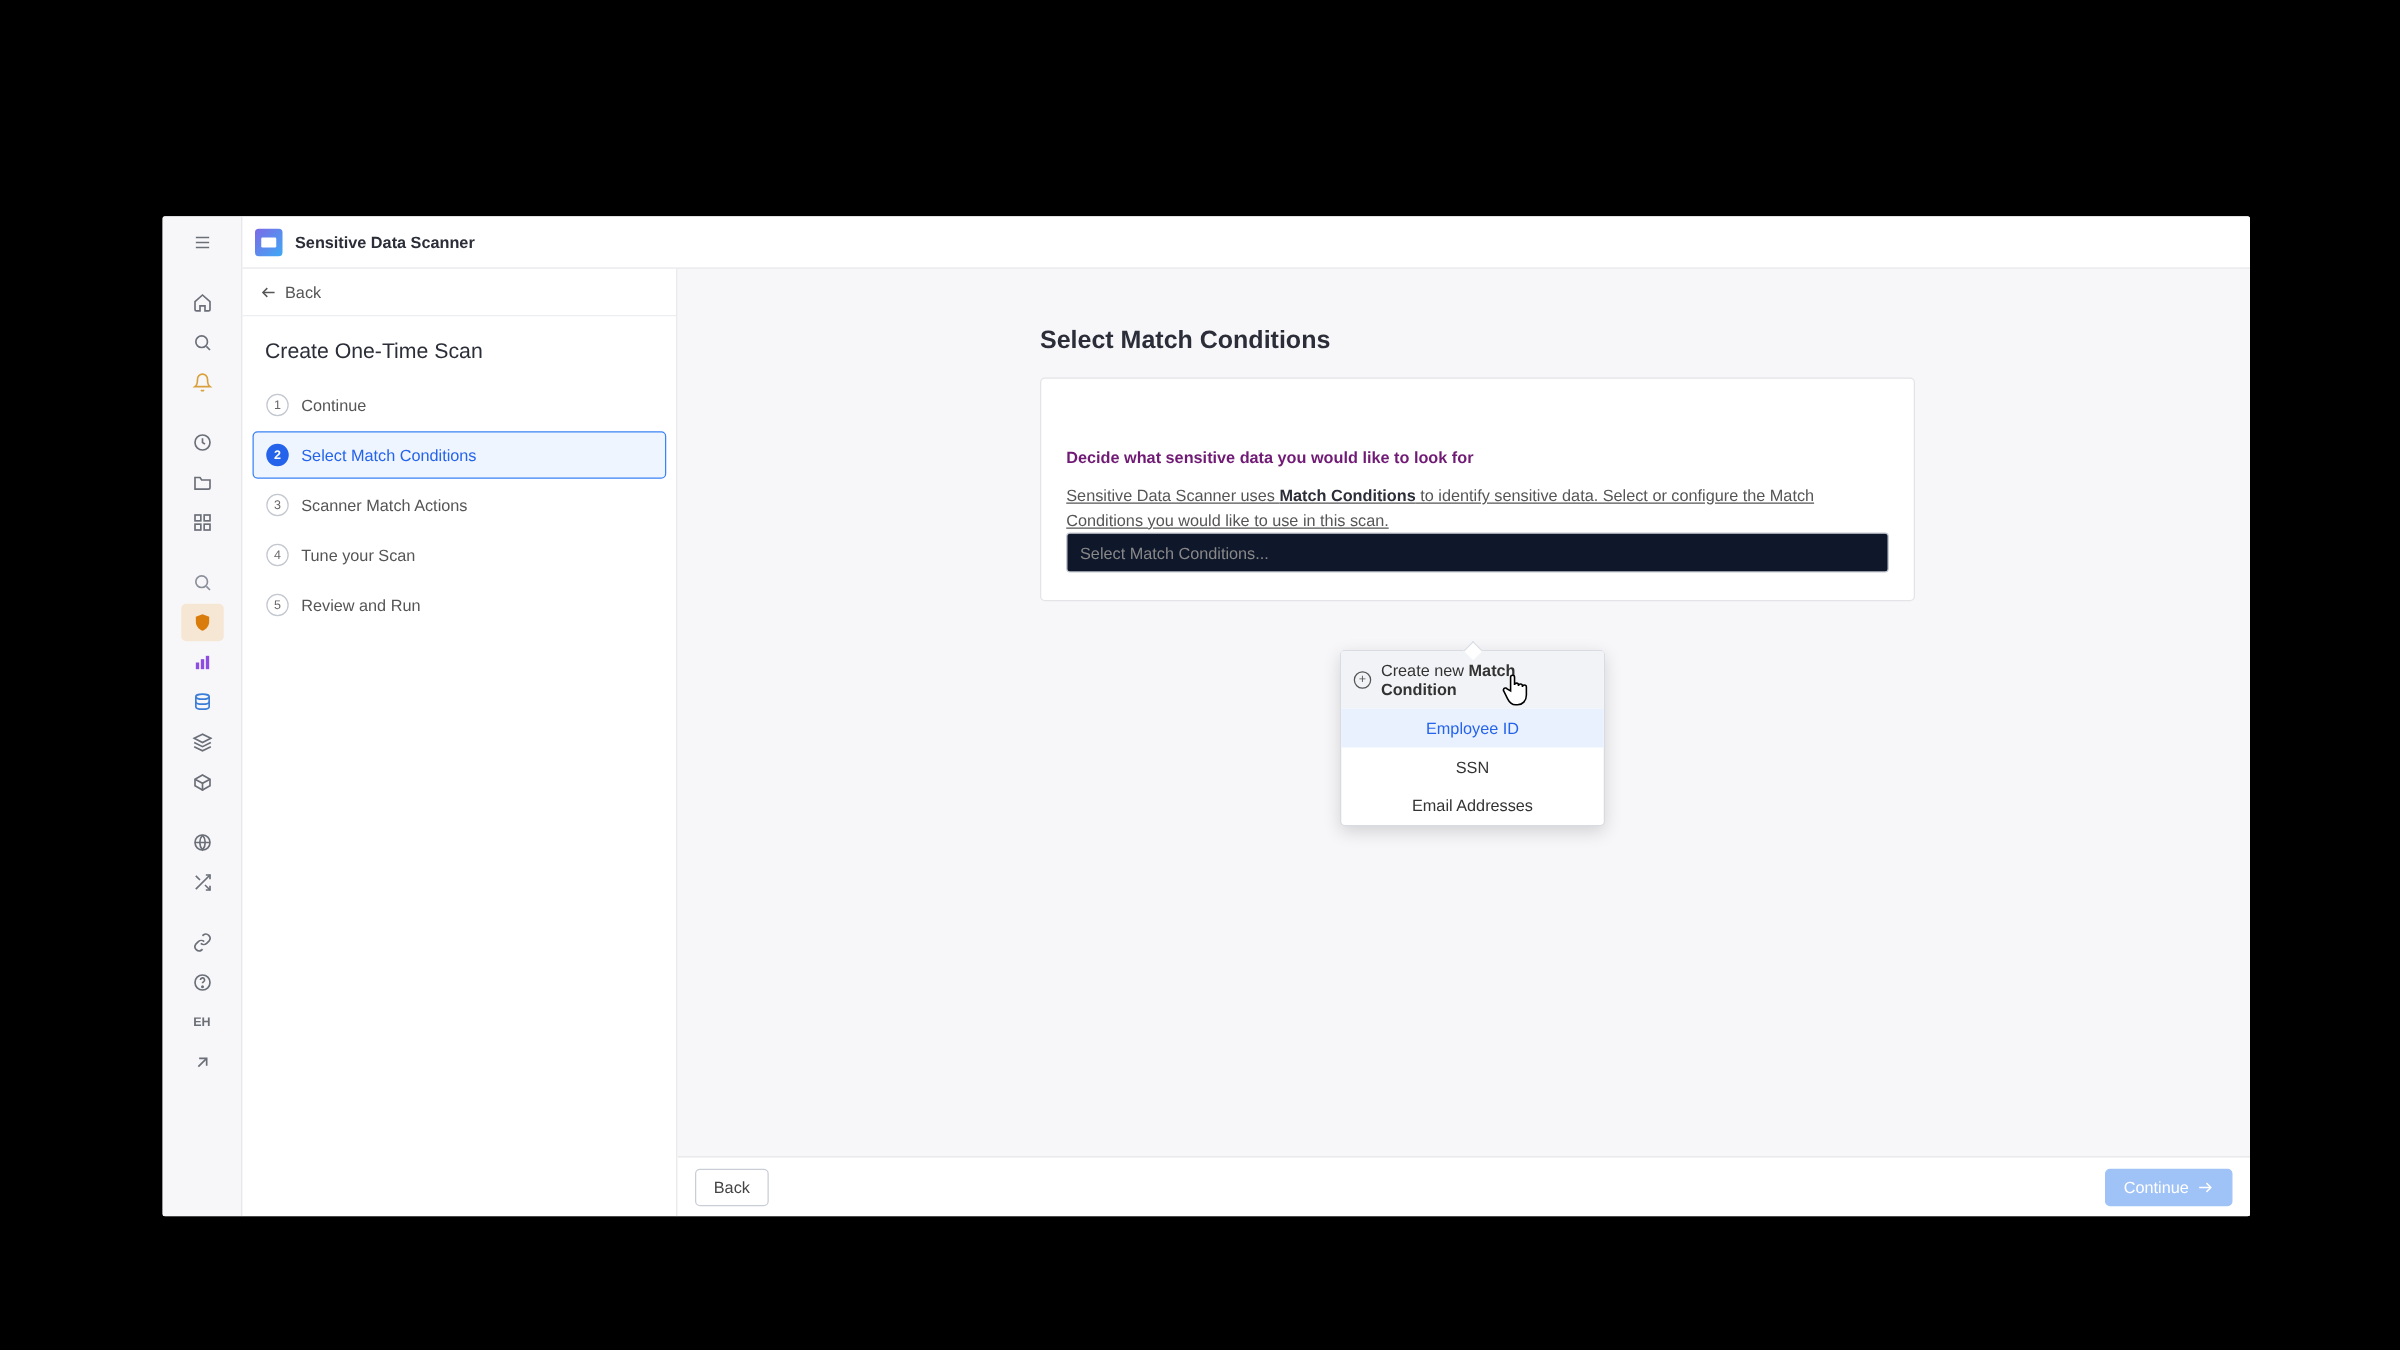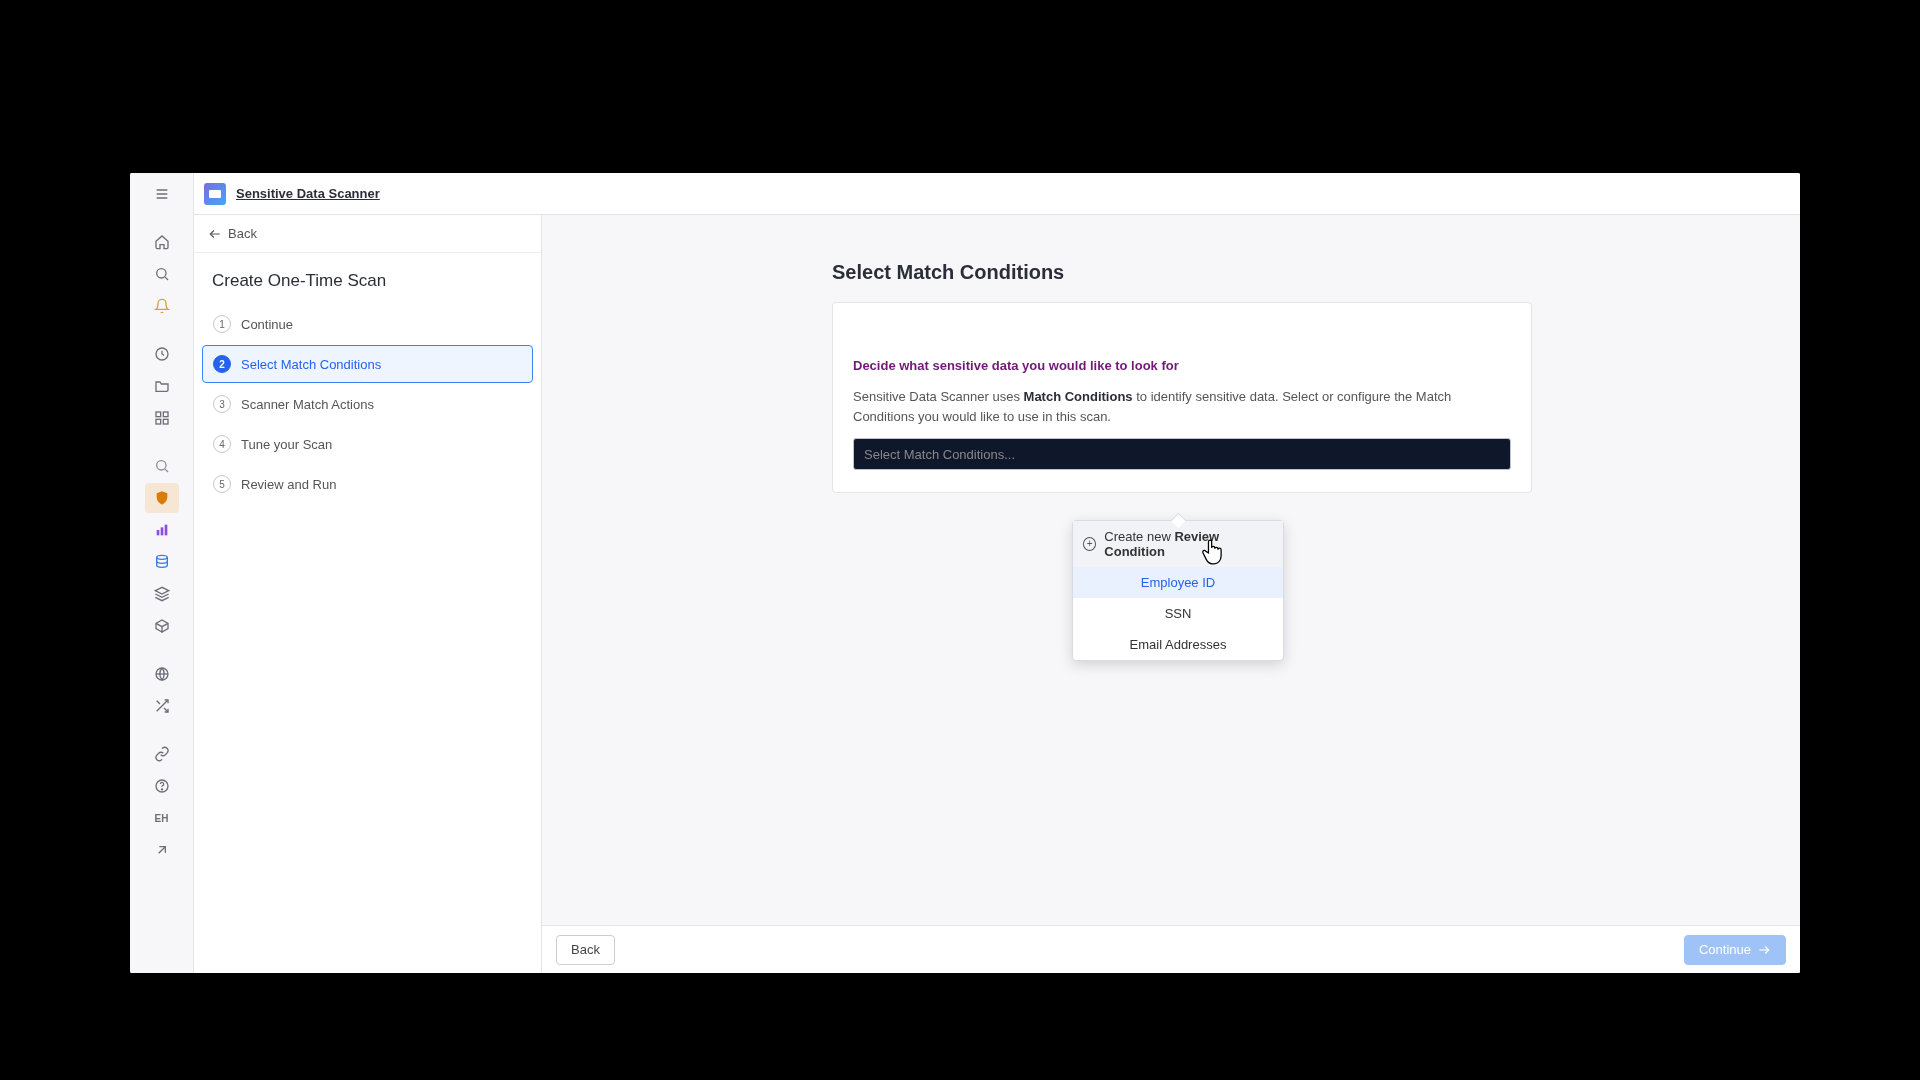--- a/index.html
+++ b/index.html
@@ -80,21 +80,21 @@
     height: 22px;
     border-radius: 3px;
     background: linear-gradient(135deg,#7c6ae6 0%, #3fa9f5 100%);
     position: relative;
     display:flex;align-items:center;justify-content:center;
   }
   .app-logo::after{
     content:"";
     width:12px;height:8px;background:#fff;border-radius:1px;
   }
-  .app-title { font-weight: 600; color: #2b2e38; text-decoration: underline; }
+  .app-title { font-weight: 600; color: #2b2e38; }
 
   
   .content-row {
     flex: 1;
     display: flex;
     min-height: 0;
   }
 
   .side-panel {
     width: 348px;
@@ -173,21 +173,21 @@
   }
   .card-subtitle{
     font-weight:700;
     color:#701a75;
     margin-bottom:14px;
     margin-top:37px;
   }
   .card-desc{
     color:#555;
     line-height:1.5;
-    margin-bottom:12px;
+    text-decoration:underline;
   }
   .card-desc b{color:#2b2e38;}
   .select-input{
     width:100%;
     height:32px;
     border:1px solid #bfc3cc;
     border-radius:3px;
     background:#0f172a;
     color:#888;
     padding:0 10px;
@@ -463,21 +463,21 @@
               <div class="select-input">
                 <span>Select Match Conditions...</span>
               </div>
             </div>
           </div>
 
           <div class="popover">
             <div class="pop-header">
               <span class="plus">+</span>
               <span>
-                <span>Create new </span><b>Review Condition</b>
+                <span>Create new </span><b>Match Condition</b>
               </span>
             </div>
             <div class="pop-item highlight">Employee ID</div>
             <div class="pop-item">SSN</div>
             <div class="pop-item">Email Addresses</div>
           </div>
 
           <svg class="cursor" viewBox="0 0 32 38">
             <path d="M9 20 V6 a2 2 0 0 1 4 0 V14 a2 2 0 0 1 4 0 V15 a2 2 0 0 1 4 0 V16 a2 2 0 0 1 4 0 V24 c0 6-4 10-9 10 h-2 c-4 0-6-2-8-6 l-4-8 a2 2 0 0 1 3.5-2 z" fill="#fff" stroke="#000" stroke-width="1.6"></path>
           </svg>

